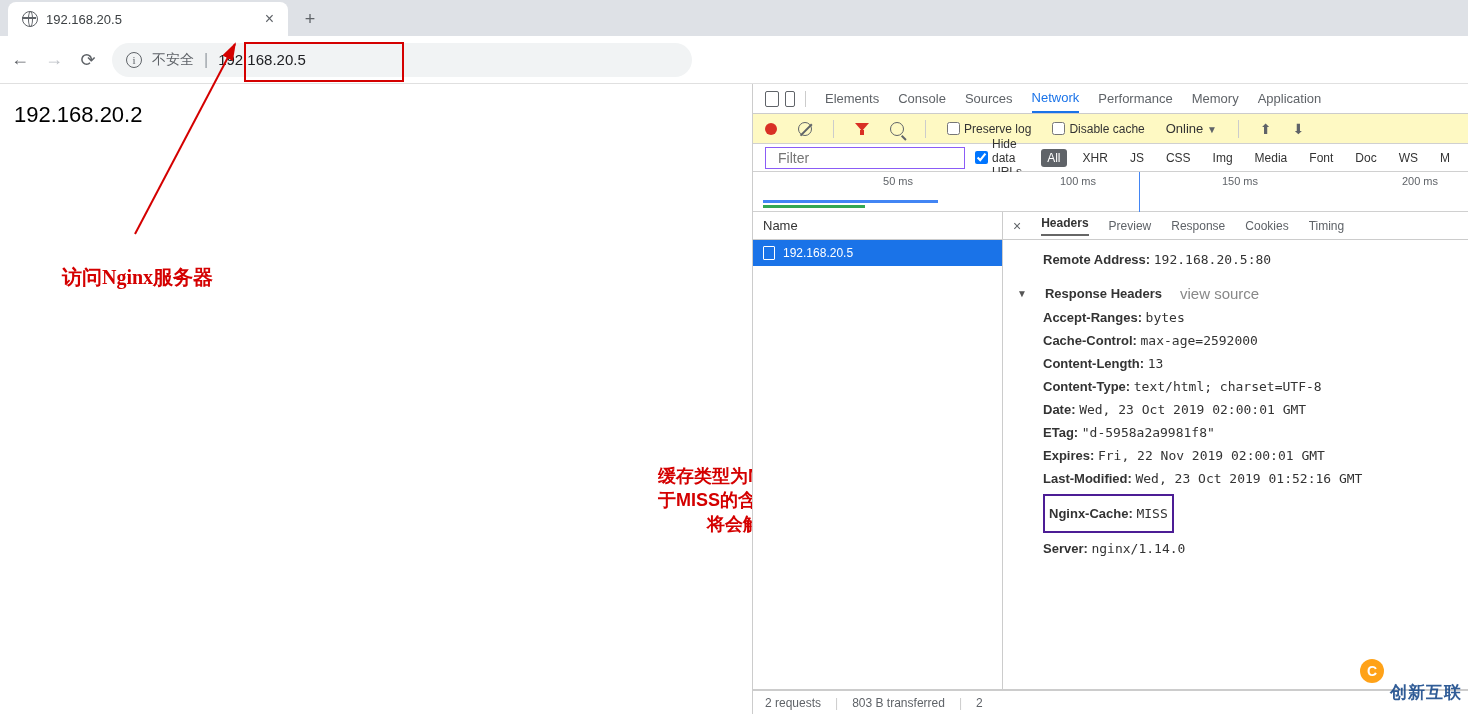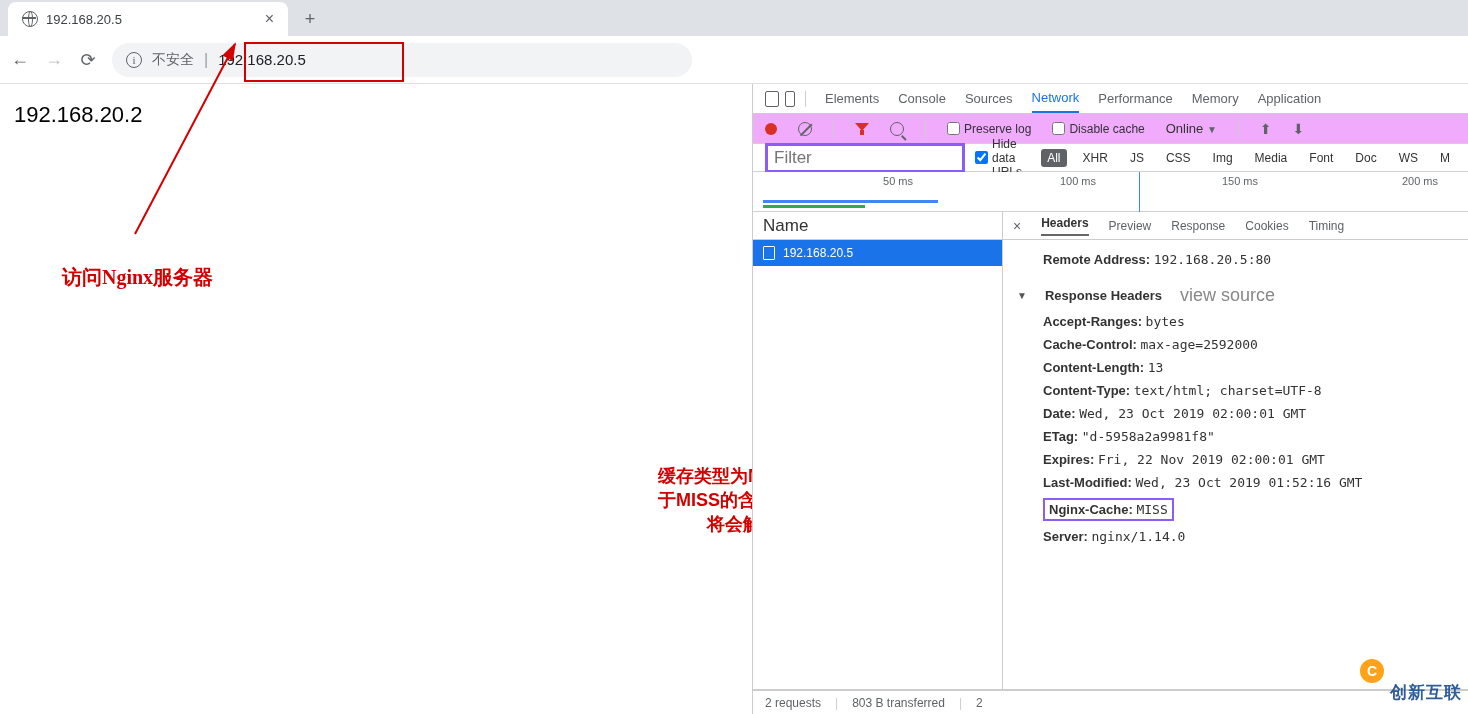--- a/index.html
+++ b/index.html
@@ -31,69 +31,69 @@
 .anno1 { position:absolute; left:62px; top:180px; font-family:"SimSun","宋体",serif; font-weight:bold; color:#d40000; font-size:20px; }
 .anno2 { position:absolute; left:658px; top:380px; font-family:"SimSun","宋体",serif; font-weight:bold; color:#d40000; font-size:18px; text-align:center; line-height:24px; }
 
 .devtools { position:absolute; right:0; top:0; width:716px; height:100%; background:#fff; border-left:1px solid #ccc; display:flex; flex-direction:column; font-size:13px; color:#333; }
 .dt-tabs { height:30px; border-bottom:1px solid #ccc; display:flex; align-items:center; padding:0 12px; gap:19px; }
 .dt-device { display:flex; gap:6px; padding-right:10px; border-right:1px solid #ccc; }
 .dt-device span { width:14px; height:16px; border:1.5px solid #5f6368; border-radius:2px; }
 .dt-tab { color:#5f6368; cursor:pointer; padding:6px 0; }
 .dt-tab.active { color:#1a73e8; border-bottom:2px solid #1a73e8; }
 
-.dt-toolbar { height:30px; border-bottom:1px solid #d0d0d0; display:flex; align-items:center; padding:0 12px; gap:21px; background:#f0abfc; }
+.dt-toolbar { height:30px; border-bottom:1px solid #d0d0d0; display:flex; align-items:center; padding:0 12px; gap:21px; background:#fef9c3; }
 .rec-dot { width:12px; height:12px; background:#d93025; border-radius:50%; }
 .stop-ic { width:14px; height:14px; border:1.5px solid #5f6368; border-radius:50%; position:relative; }
 .stop-ic::after { content:""; position:absolute; left:-1px; top:6px; width:16px; height:1.5px; background:#5f6368; transform:rotate(-45deg); }
 .funnel { width:14px; height:12px; position:relative; }
 .funnel::before { content:""; position:absolute; width:0; height:0; border-left:7px solid transparent; border-right:7px solid transparent; border-top:8px solid #d93025; }
 .funnel::after { content:""; position:absolute; left:5px; top:7px; width:4px; height:5px; background:#d93025; }
 .search-ic { width:14px; height:14px; border:1.5px solid #5f6368; border-radius:50%; position:relative; }
 .search-ic::after { content:""; position:absolute; right:-4px; bottom:-4px; width:6px; height:1.5px; background:#5f6368; transform:rotate(45deg); }
 .chk { display:flex; align-items:center; gap:4px; color:#333; font-size:12px; }
 .chk input { width:13px; height:13px; }
 .vline { width:1px; height:18px; background:#ccc; }
 .caret { font-size:10px; color:#5f6368; }
 .upl-ic { font-size:14px; color:#5f6368; }
 
 .dt-filter { height:28px; border-bottom:1px solid #d0d0d0; display:flex; align-items:center; padding:0 12px; gap:10px; font-size:12px; }
-.dt-filter input.fin { width:200px; border:3px solid #8b5cf6; padding:2px 6px; font-size:17px; }
+.dt-filter input.fin { width:200px; border:1px solid #8b5cf6; padding:2px 12px; font-size:14px; }
 .pill { padding:2px 6px; border-radius:3px; cursor:pointer; color:#333; }
 .pill.active { background:#5f6368; color:#fff; }
 
 .dt-timeline { height:40px; border-bottom:1px solid #d0d0d0; position:relative; background:#fff; }
 .tl-label { position:absolute; top:3px; font-size:11px; color:#5f6368; }
 .tl-bar1 { position:absolute; left:10px; top:28px; width:175px; height:3px; background:#4285f4; }
 .tl-bar2 { position:absolute; left:10px; top:33px; width:102px; height:3px; background:#34a853; }
 .tl-vline { position:absolute; top:0; width:1px; height:40px; background:#4285f4; }
 
 .dt-main { flex:1; display:flex; border-bottom:1px solid #ccc; overflow:hidden; }
 .req-list { width:250px; border-right:1px solid #ccc; display:flex; flex-direction:column; }
-.req-header { height:28px; border-bottom:1px solid #ccc; display:flex; align-items:center; padding:0 10px; font-size:17px; color:#333; }
+.req-header { height:28px; border-bottom:1px solid #ccc; display:flex; align-items:center; padding:0 10px; font-size:13px; color:#333; }
 .req-row { height:26px; display:flex; align-items:center; padding:0 10px; gap:8px; font-size:12px; }
 .req-row.selected { background:#1a73e8; color:#fff; }
 .req-row.plain { color:#333; }
 .file-ic { width:12px; height:14px; border:1px solid currentColor; border-radius:1px; }
 .file-ic.o { border-color:#aaa; }
 
 .detail { flex:1; display:flex; flex-direction:column; overflow:hidden; }
 .detail-tabs { height:28px; border-bottom:1px solid #ccc; display:flex; align-items:center; gap:20px; padding:0 10px; font-size:12px; color:#5f6368; }
 .detail-tabs .x { cursor:pointer; font-size:14px; }
 .detail-tabs .dtab { cursor:pointer; }
 .detail-tabs .dtab.active { color:#333; font-weight:600; border-bottom:2px solid #666; padding-bottom:4px; }
 .hdr-body { flex:1; overflow-y:auto; padding:8px 14px; font-size:13px; }
 .hdr-line { padding:4px 0 4px 26px; }
 .hdr-line.sec { padding-left:0; margin-top:10px; display:flex; align-items:center; gap:18px; }
 .tri { font-size:10px; color:#555; }
 .sec-title { font-weight:700; }
-.vs { color:#888; font-size:18px; }
+.vs { color:#888; font-size:15px; }
 .k { font-weight:700; }
 .v { font-family:Consolas,monospace; }
-.red-box-cache { border:2px solid #8b5cf6; padding:2px 4px; display:inline-block; }
+.red-box-cache { border:2px solid #4c1d95; padding:10px 4px; display:inline-block; }
 
 .dt-status { height:24px; border-top:1px solid #ccc; display:flex; align-items:center; padding:0 12px; gap:14px; font-size:12px; color:#5f6368; }
 .dt-status span.d { color:#ccc; }
 
 .watermark { position:absolute; right:6px; bottom:10px; display:flex; align-items:center; gap:6px; opacity:0.9; }
 .wm-ic { width:24px; height:24px; background:#ff9900; border-radius:50%; display:flex; align-items:center; justify-content:center; color:#fff; font-weight:bold; font-size:14px; }
 .wm-txt { font-size:17px; font-weight:bold; color:#1a4b8c; letter-spacing:1px;margin-top:44px; }
 
 svg.arrow { position:absolute; pointer-events:none; }
 </style>

